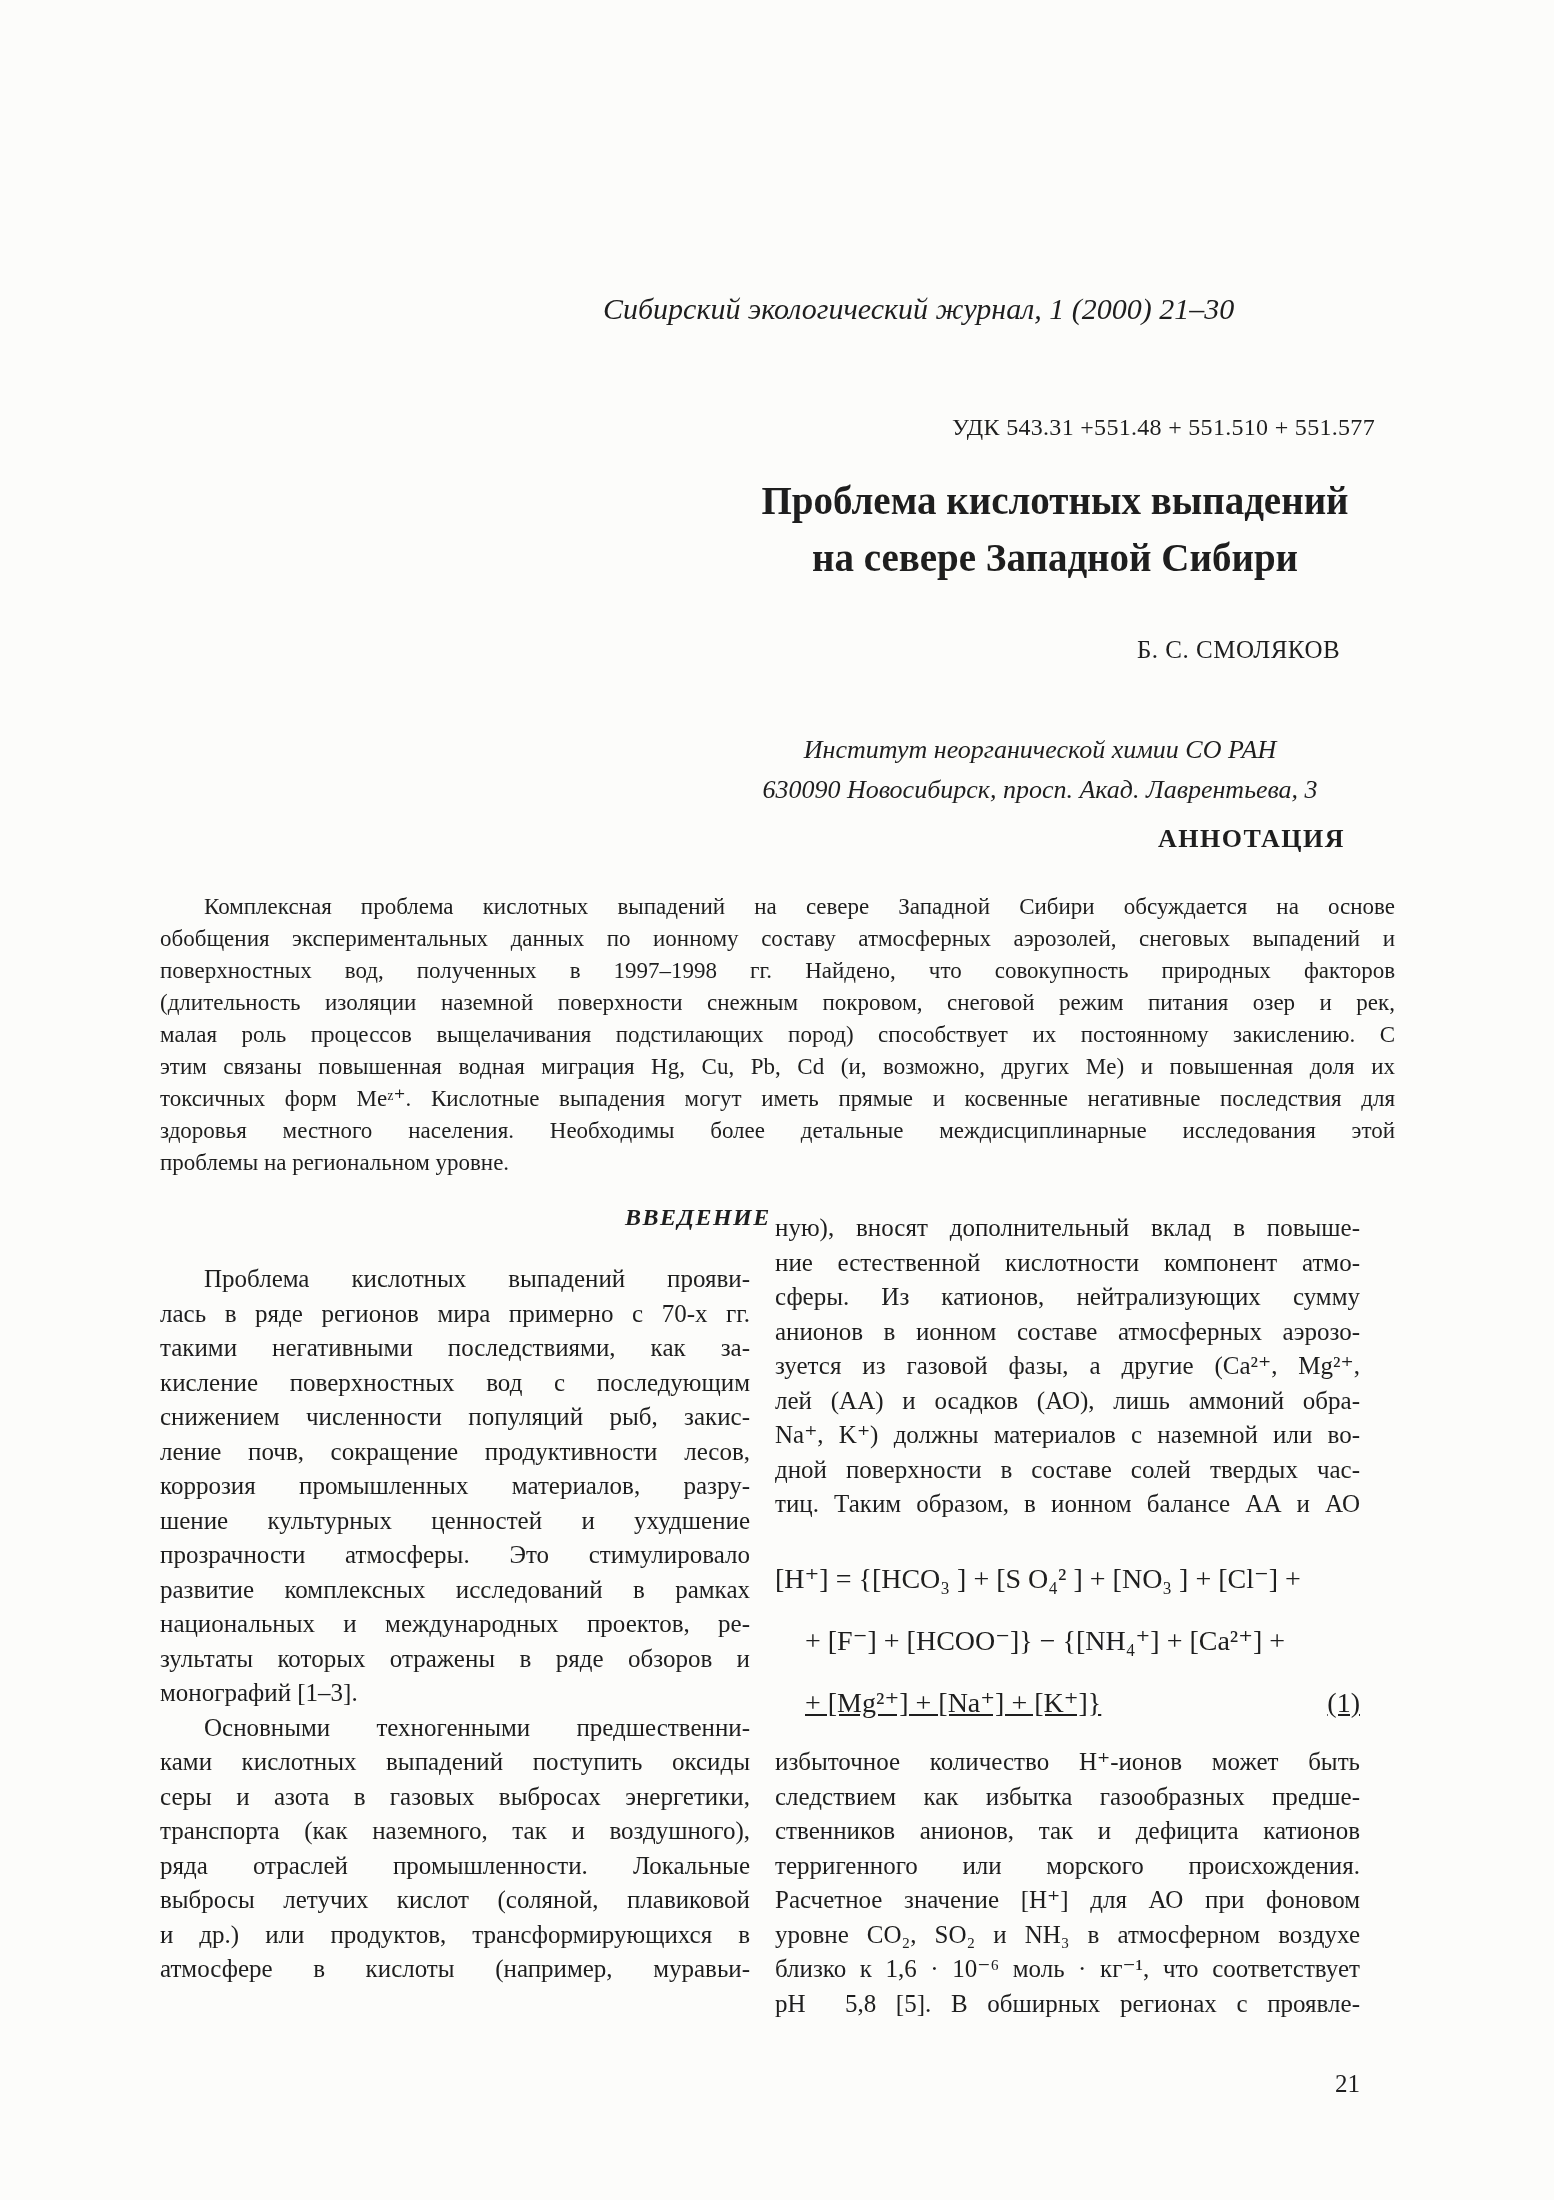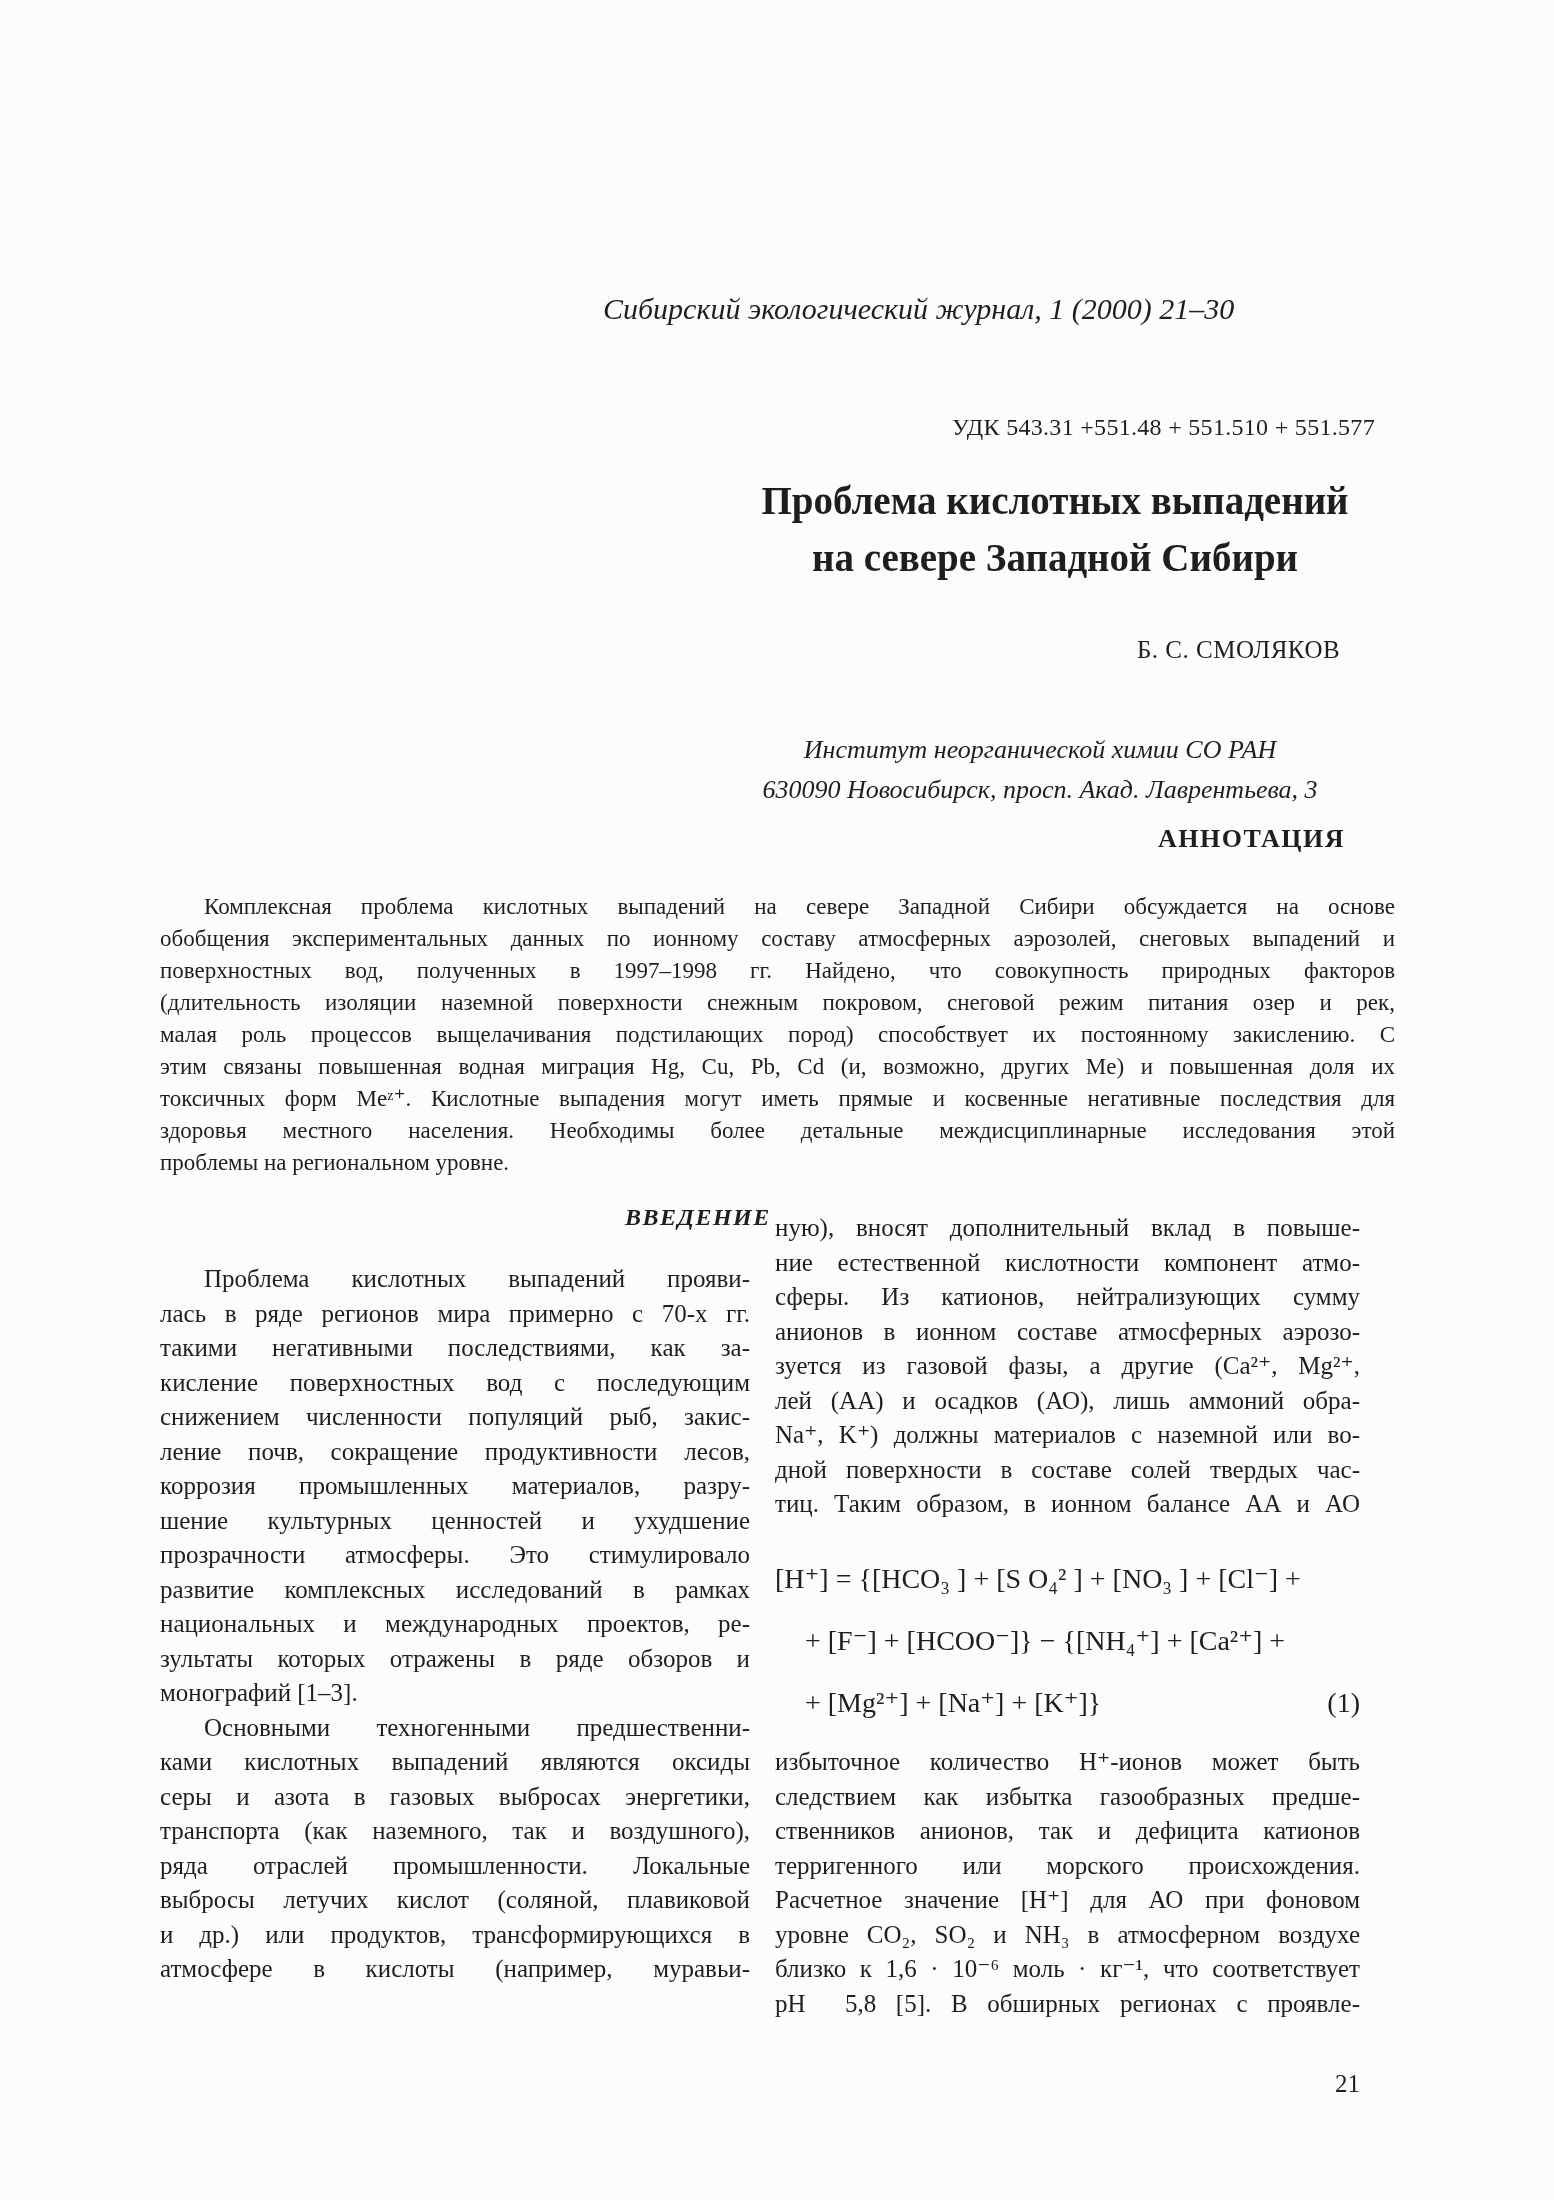--- a/index.html
+++ b/index.html
@@ -27,21 +27,21 @@
   #right-col-bottom{left:775px;top:1745px;width:585px;font-size:25px;}
   #left-col .tline,#right-col-top .tline,#right-col-bottom .tline{line-height:34.5px;}
   
   .tline{text-align:justify;text-align-last:justify;}
   .tline.parend{text-align-last:left;}
   .tline.indent{text-indent:44px;}
   
   #equation{left:775px;top:1548px;width:585px;font-size:28px;}
   .eq-line{line-height:62px;white-space:nowrap;}
   .eq-line.ind{padding-left:30px;}
-  .eq-row{display:flex;justify-content:space-between;align-items:flex-end;line-height:62px;}
+  .eq-row{display:flex;justify-content:space-between;align-items:flex-end;line-height:62px;text-decoration:underline;}
   .eq-row .eq-left{padding-left:30px;white-space:nowrap;}
   #page-number{left:1290px;top:2070px;width:70px;text-align:right;font-size:25px;}
 </style>
 </head>
 <body>
 
 <div class="abs" id="journal-header">Сибирский экологический журнал, 1 (2000) 21–30</div>
 
 <div class="abs" id="udc">УДК 543.31 +551.48 + 551.510 + 551.577</div>
 
@@ -81,21 +81,21 @@
     <div class="tline">снижением численности популяций рыб, закис-</div>
     <div class="tline">ление почв, сокращение продуктивности лесов,</div>
     <div class="tline">коррозия промышленных материалов, разру-</div>
     <div class="tline">шение культурных ценностей и ухудшение</div>
     <div class="tline">прозрачности атмосферы. Это стимулировало</div>
     <div class="tline">развитие комплексных исследований в рамках</div>
     <div class="tline">национальных и международных проектов, ре-</div>
     <div class="tline">зультаты которых отражены в ряде обзоров и</div>
     <div class="tline parend">монографий [1–3].</div>
     <div class="tline indent">Основными техногенными предшественни-</div>
-    <div class="tline">ками кислотных выпадений являются оксиды</div>
+    <div class="tline">ками кислотных выпадений поступить оксиды</div>
     <div class="tline">серы и азота в газовых выбросах энергетики,</div>
     <div class="tline">транспорта (как наземного, так и воздушного),</div>
     <div class="tline">ряда отраслей промышленности. Локальные</div>
     <div class="tline">выбросы летучих кислот (соляной, плавиковой</div>
     <div class="tline">и др.) или продуктов, трансформирующихся в</div>
     <div class="tline">атмосфере в кислоты (например, муравьи-</div>
   </div>
 
 <div class="abs" id="right-col-top">
     <div class="tline">ную), вносят дополнительный вклад в повыше-</div>

